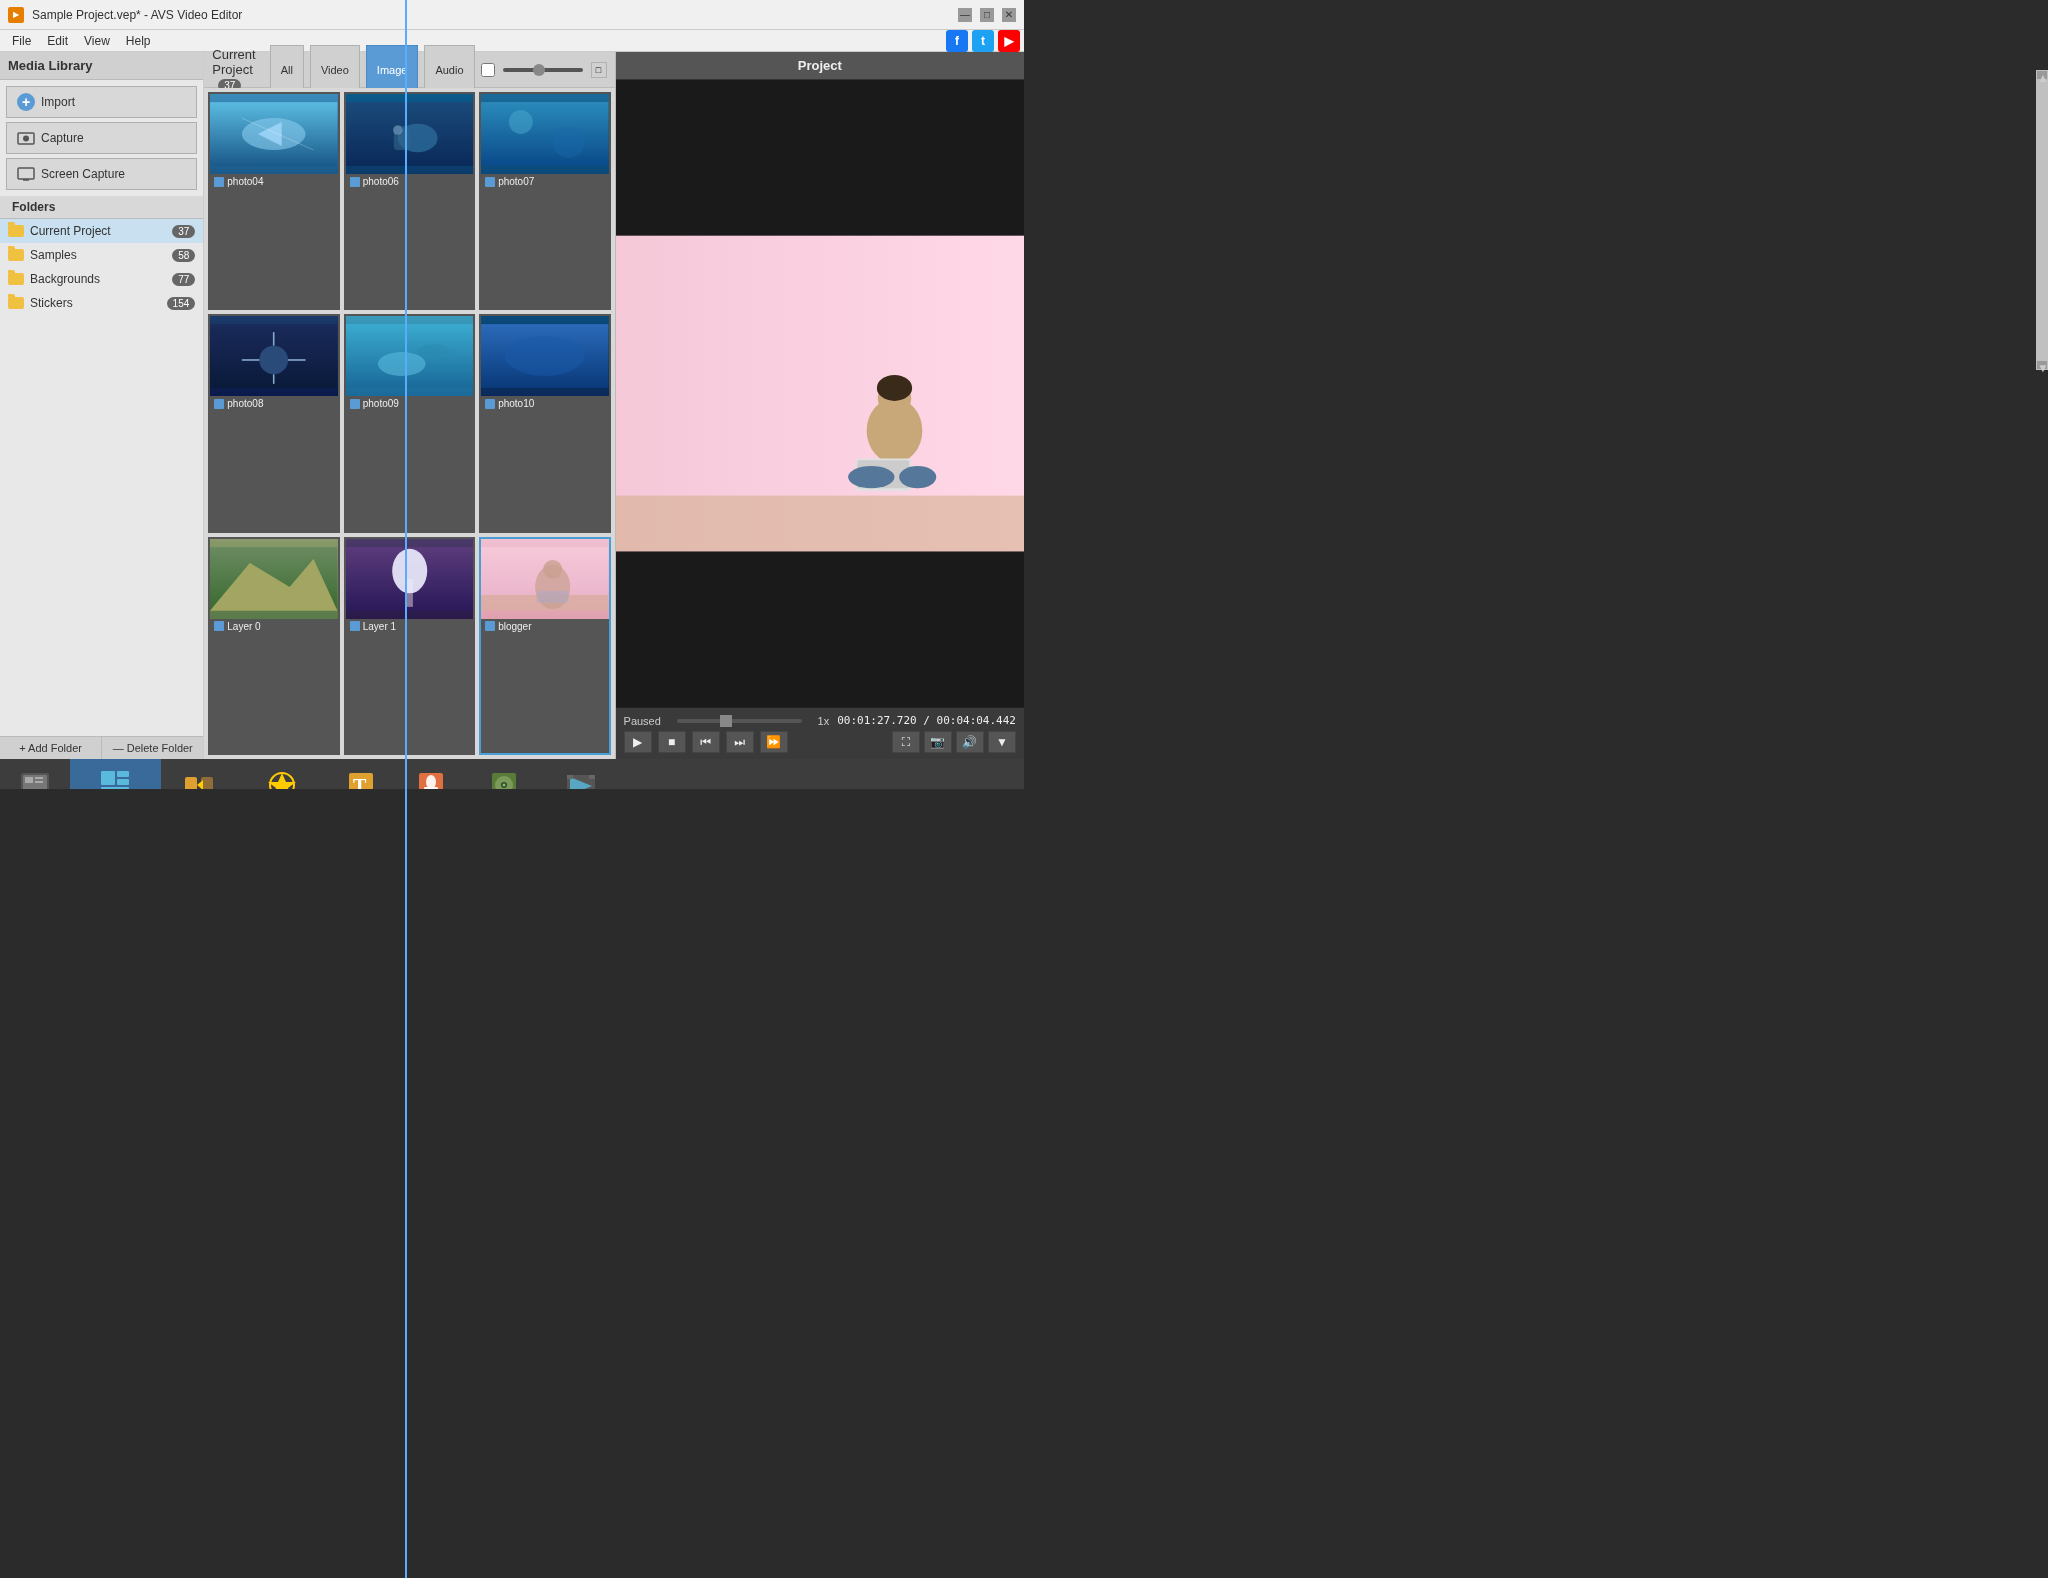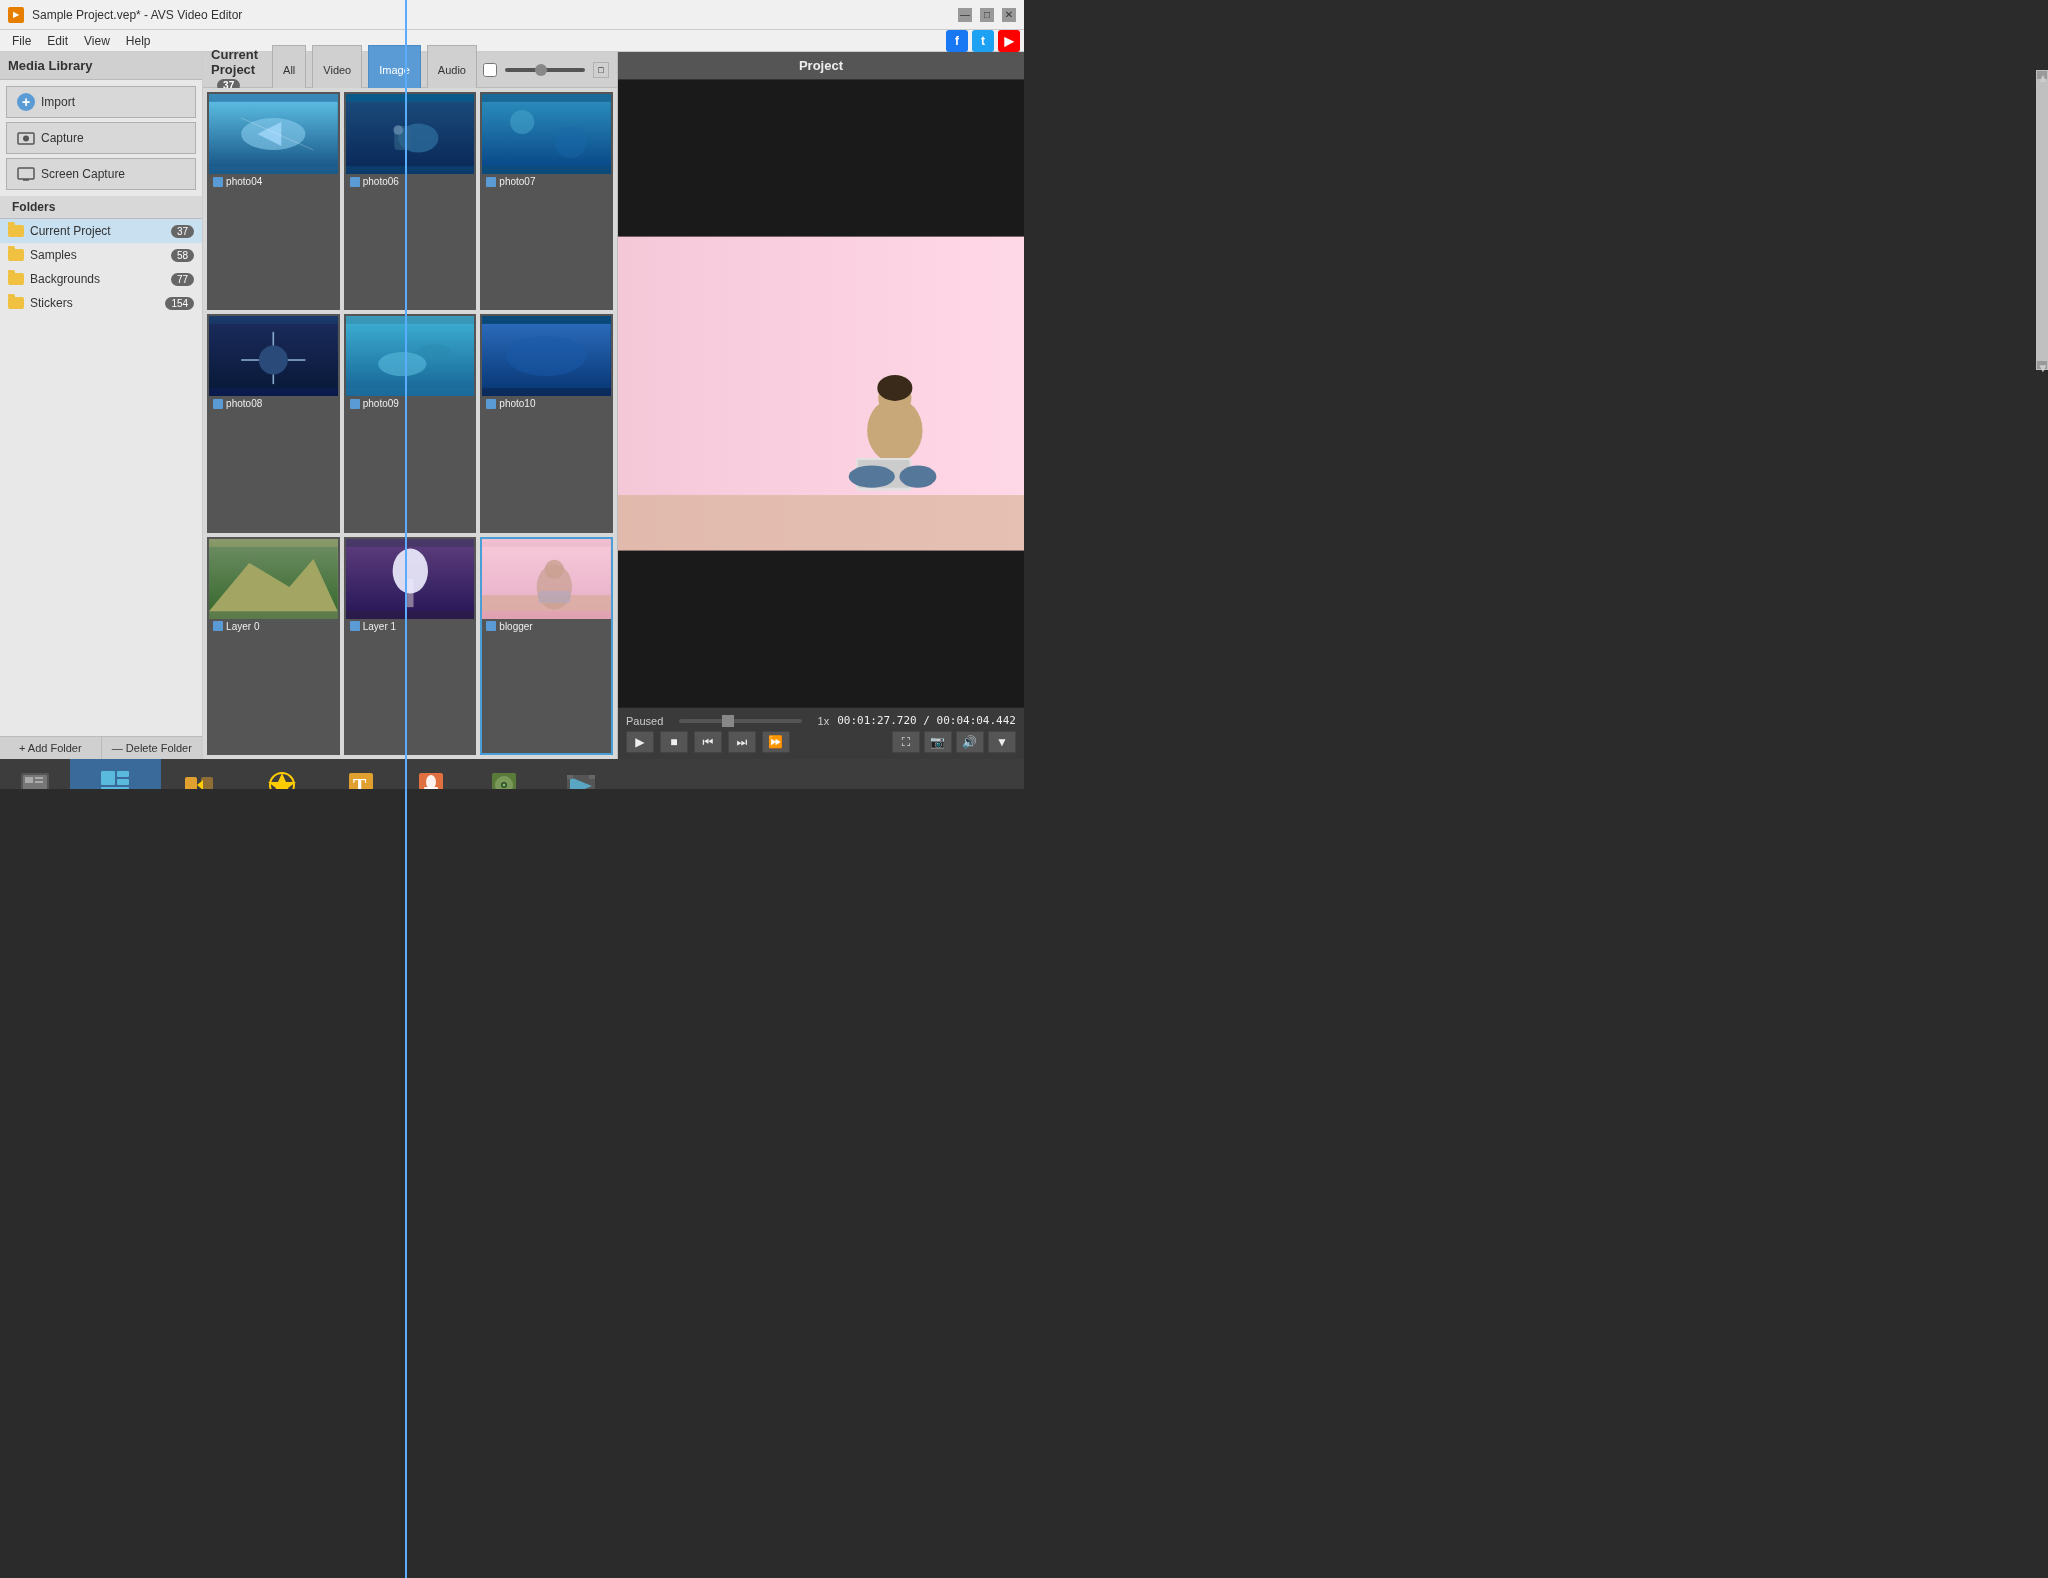--- a/index.html
+++ b/index.html
@@ -34,21 +34,21 @@
     .folder-item .folder-icon { width: 16px; height: 12px; background: #f0c040; border-radius: 1px 2px 2px 2px; margin-right: 6px; position: relative; }
     .folder-item .folder-icon::before { content: ''; position: absolute; top: -3px; left: 0; width: 7px; height: 3px; background: #f0c040; border-radius: 1px 2px 0 0; }
     .folder-item .folder-count { margin-left: auto; background: #666; color: white; border-radius: 10px; padding: 1px 6px; font-size: 10px; }
     #add-del-folder { display: flex; border-top: 1px solid #bbb; }
     .folder-action-btn { flex: 1; padding: 5px; background: #d0d0d0; border: none; border-right: 1px solid #bbb; cursor: pointer; font-size: 11px; color: #333; text-align: center; }
     .folder-action-btn:last-child { border-right: none; }
 
     
     #middle-panel { flex: 1; background: #c8c8c8; display: flex; flex-direction: column; border-right: 1px solid #bbb; }
     #project-header { background: #d0d0d0; padding: 4px 8px; display: flex; align-items: center; gap: 6px; border-bottom: 1px solid #bbb; height: 36px; }
-    #project-header .project-title { font-weight: bold; font-size: 13px; color: #333; margin-right: 8px; }
+    #project-header .project-title { font-weight: normal; font-size: 13px; color: #333; margin-right: 8px; }
     .filter-btn { padding: 18px 10px; background: #d0d0d0; border: 1px solid #b0b0b0; cursor: pointer; font-size: 11px; color: #333; }
     .filter-btn.active { background: #5b9bd5; color: white; border-color: #4a8bc4; }
     #project-grid { display: grid; grid-template-columns: repeat(3, 1fr); gap: 0; overflow-y: auto; flex: 1; padding: 2px; background: #d8d8d8; }
     .grid-item { background: #555; margin: 2px; display: flex; flex-direction: column; cursor: pointer; border: 2px solid transparent; }
     .grid-item.selected { border-color: #4a9ed6; }
     .grid-item .thumb { width: 100%; height: 80px; overflow: hidden; position: relative; }
     .grid-item .item-label { display: flex; align-items: center; gap: 3px; padding: 2px 4px; background: #555; color: #eee; font-size: 10px; }
     .grid-item .item-label .label-icon { width: 10px; height: 10px; background: #aaa; border-radius: 1px; flex-shrink: 0; }
     
     #project-grid::-webkit-scrollbar { width: 12px; }

